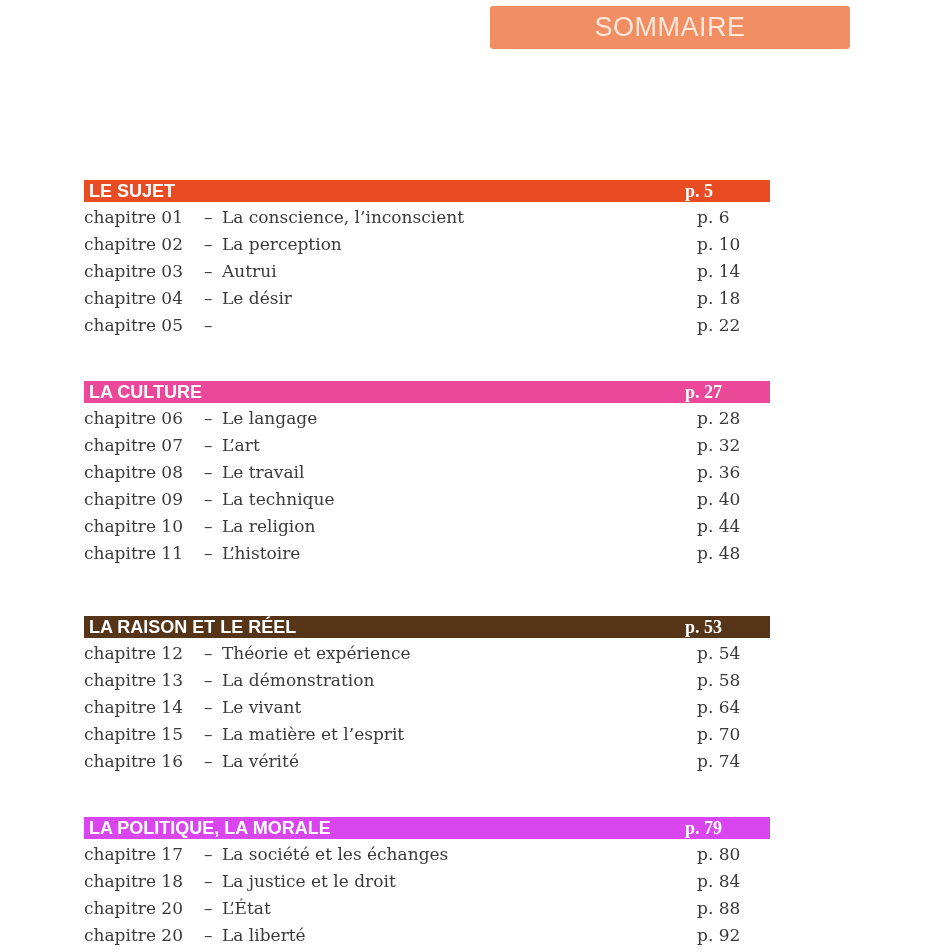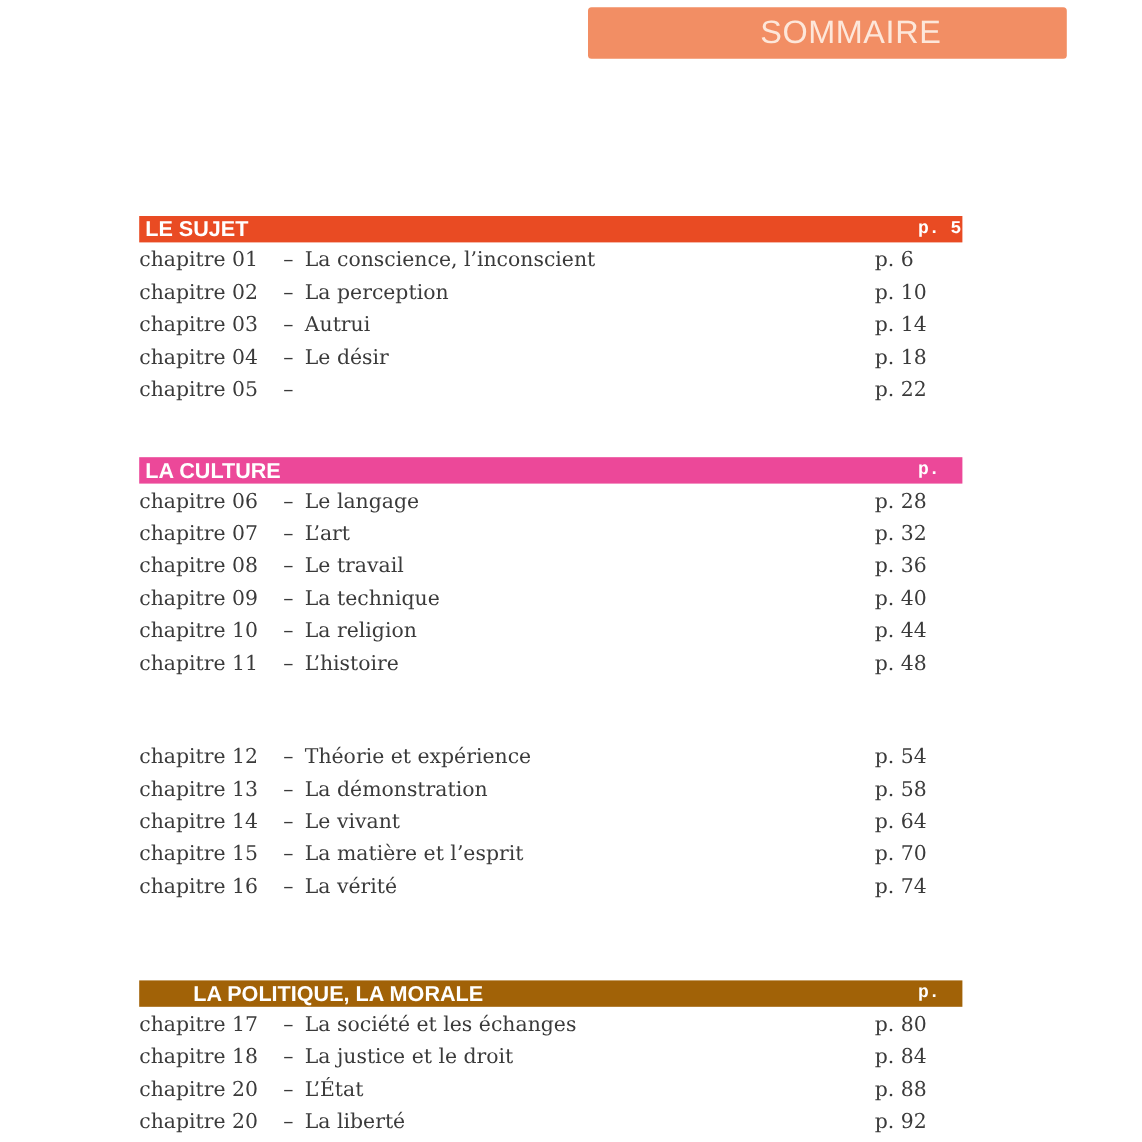--- a/index.html
+++ b/index.html
@@ -17,55 +17,53 @@
       position: absolute;
       left: 490px;
       top: 6px;
       width: 360px;
       height: 43px;
       background: #f28e64;
       border-radius: 3px;
       display: flex;
       align-items: center;
       justify-content: center;
-      padding-left: 39px;
     }
     .title-bar span {
       font-family: "Liberation Sans", sans-serif;
       font-size: 27px;
       color: #fde7da;
       letter-spacing: 0.5px;
     }
     .section {
       position: absolute;
       left: 84px;
       width: 686px;
-      margin-left: 32px;
     }
     .section-head {
       height: 22px;
       display: flex;
       align-items: center;
       position: relative;
     }
     .section-head .label {
       font-family: "Liberation Sans", sans-serif;
       font-weight: bold;
       font-size: 18px;
       color: #ffffff;
       padding-left: 5px;
       line-height: 22px;
     }
     .section-head .page {
       position: absolute;
-      left: 649px;
-      top: 0;
-      font-family: Liberation Mono, monospace;
+      left: 601px;
+      top: 0;
+      font-family: Liberation Serif, serif;
       font-weight: bold;
-      font-size: 15px;
+      font-size: 18px;
       color: #ffffff;
       line-height: 22px;
     }
     .rows {
       margin-top: 2px;
     }
     .row {
       position: relative;
       height: 27px;
       font-family: "DejaVu Serif", serif;
@@ -179,20 +177,24 @@
     <div class="row">
       <span class="chap">chapitre 11</span>
       <span class="dash">–</span>
       <span class="topic">L’histoire</span>
       <span class="page">p. 48</span>
     </div>
   </div>
 </div>
 
 <div class="section" style="top:616px;">
+  <div class="section-head" style="background:#563418;">
+    <span class="label">LA RAISON ET LE RÉEL</span>
+    <span class="page">p. 53</span>
+  </div>
   <div class="rows">
     <div class="row">
       <span class="chap">chapitre 12</span>
       <span class="dash">–</span>
       <span class="topic">Théorie et expérience</span>
       <span class="page">p. 54</span>
     </div>
     <div class="row">
       <span class="chap">chapitre 13</span>
       <span class="dash">–</span>
@@ -214,21 +216,21 @@
     <div class="row">
       <span class="chap">chapitre 16</span>
       <span class="dash">–</span>
       <span class="topic">La vérité</span>
       <span class="page">p. 74</span>
     </div>
   </div>
 </div>
 
 <div class="section" style="top:817px;">
-  <div class="section-head" style="background:#a16207;padding-left:40px;">
+  <div class="section-head" style="background:#d946ef;">
     <span class="label">LA POLITIQUE, LA MORALE</span>
     <span class="page">p. 79</span>
   </div>
   <div class="rows">
     <div class="row">
       <span class="chap">chapitre 17</span>
       <span class="dash">–</span>
       <span class="topic">La société et les échanges</span>
       <span class="page">p. 80</span>
     </div>

